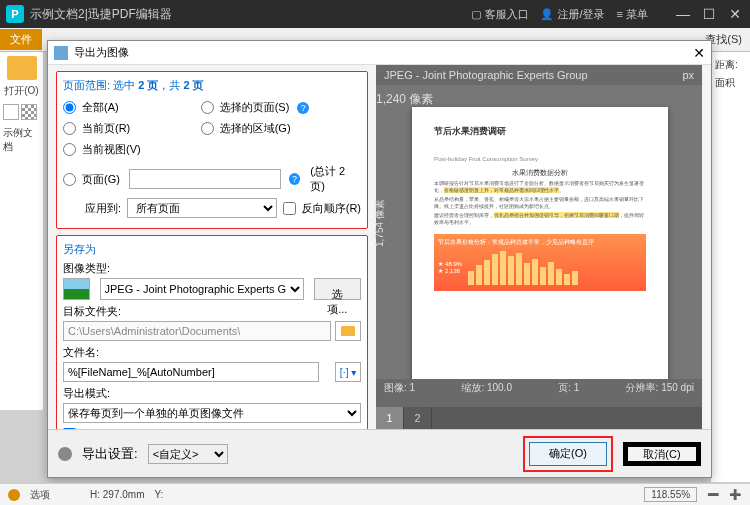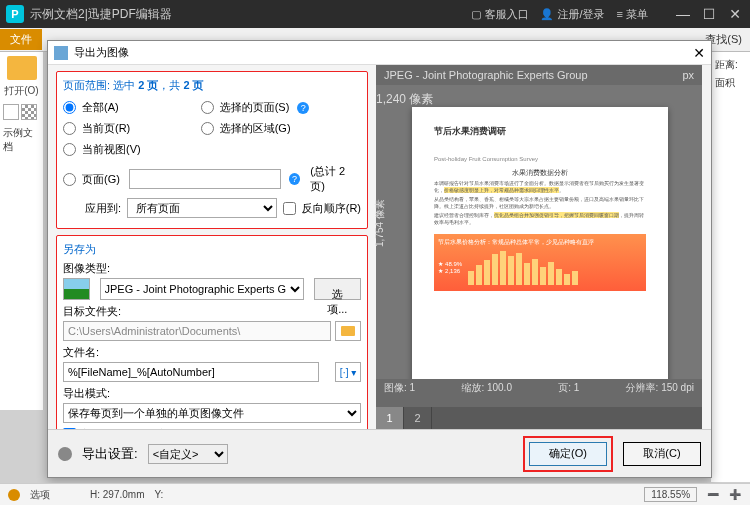--- a/index.html
+++ b/index.html
@@ -93,21 +93,21 @@
 .pv-tabs .act { background: #888; color: #fff; }
 
 
 .dlg-foot { height: 48px; border-top: 1px solid #ccc; background: #f0f0f0; display: flex; align-items: center; padding: 0 10px; gap: 10px; }
 .dlg-foot .gear { width: 14px; height: 14px; background: #888; border-radius: 50%; }
 .dlg-foot .exset { font-size: 13px; }
 .dlg-foot select { height: 20px; width: 80px; border: 1px solid #aaa; font-size: 11px; }
 .dlg-foot .sp { flex: 1; }
 .dlg-foot .ok-wrap { border: 2px solid #e22; padding: 4px; }
 .dlg-foot button { height: 24px; width: 78px; border: 1px solid #2a7ab0; background: #eaf3fa; font-size: 11px; }
-.dlg-foot .cancel { border: 1px solid #000000; background: #f4f4f4; }
+.dlg-foot .cancel { border: 5px solid #000000; background: #f4f4f4; }
 
 
 .bottom { position: absolute; bottom: 0; left: 0; right: 0; height: 22px; background: #f4f4f4; border-top: 1px solid #ccc; display: flex; align-items: center; padding: 0 8px; font-size: 10px; color: #444; gap: 10px; text-align: right; }
 .bottom .gear2 { width: 12px; height: 12px; background: #d98c00; border-radius: 50%; }
 .bottom .sp { flex: 1; }
 .bottom .zoom { border: 1px solid #aaa; padding: 1px 6px; }
 </style>
 </head>
 <body>
 

